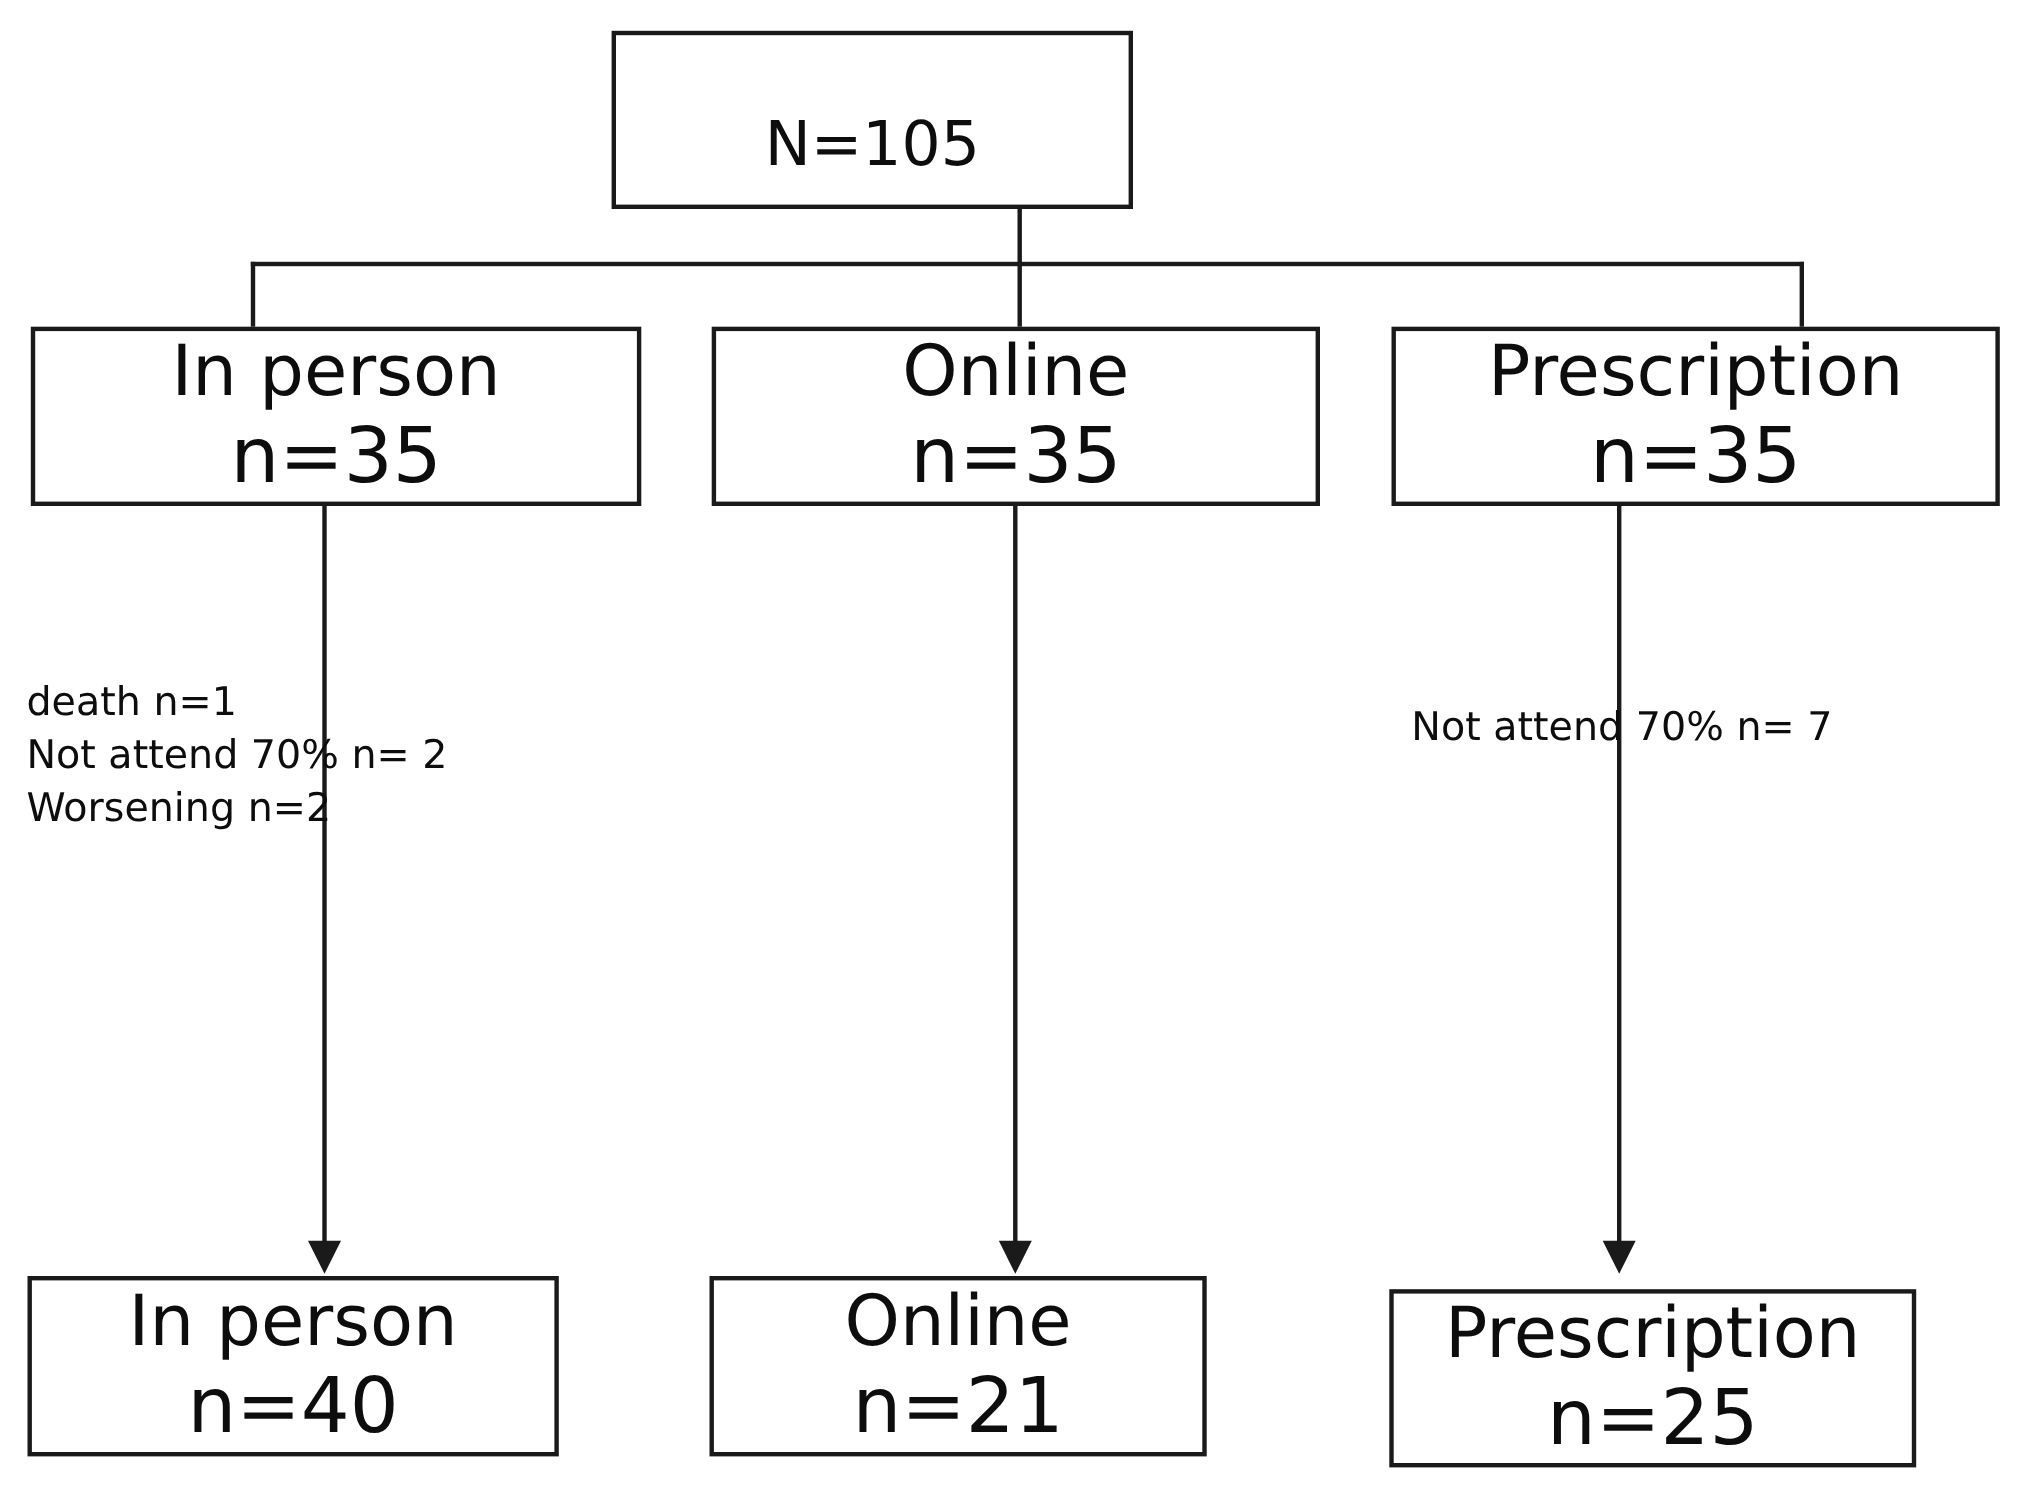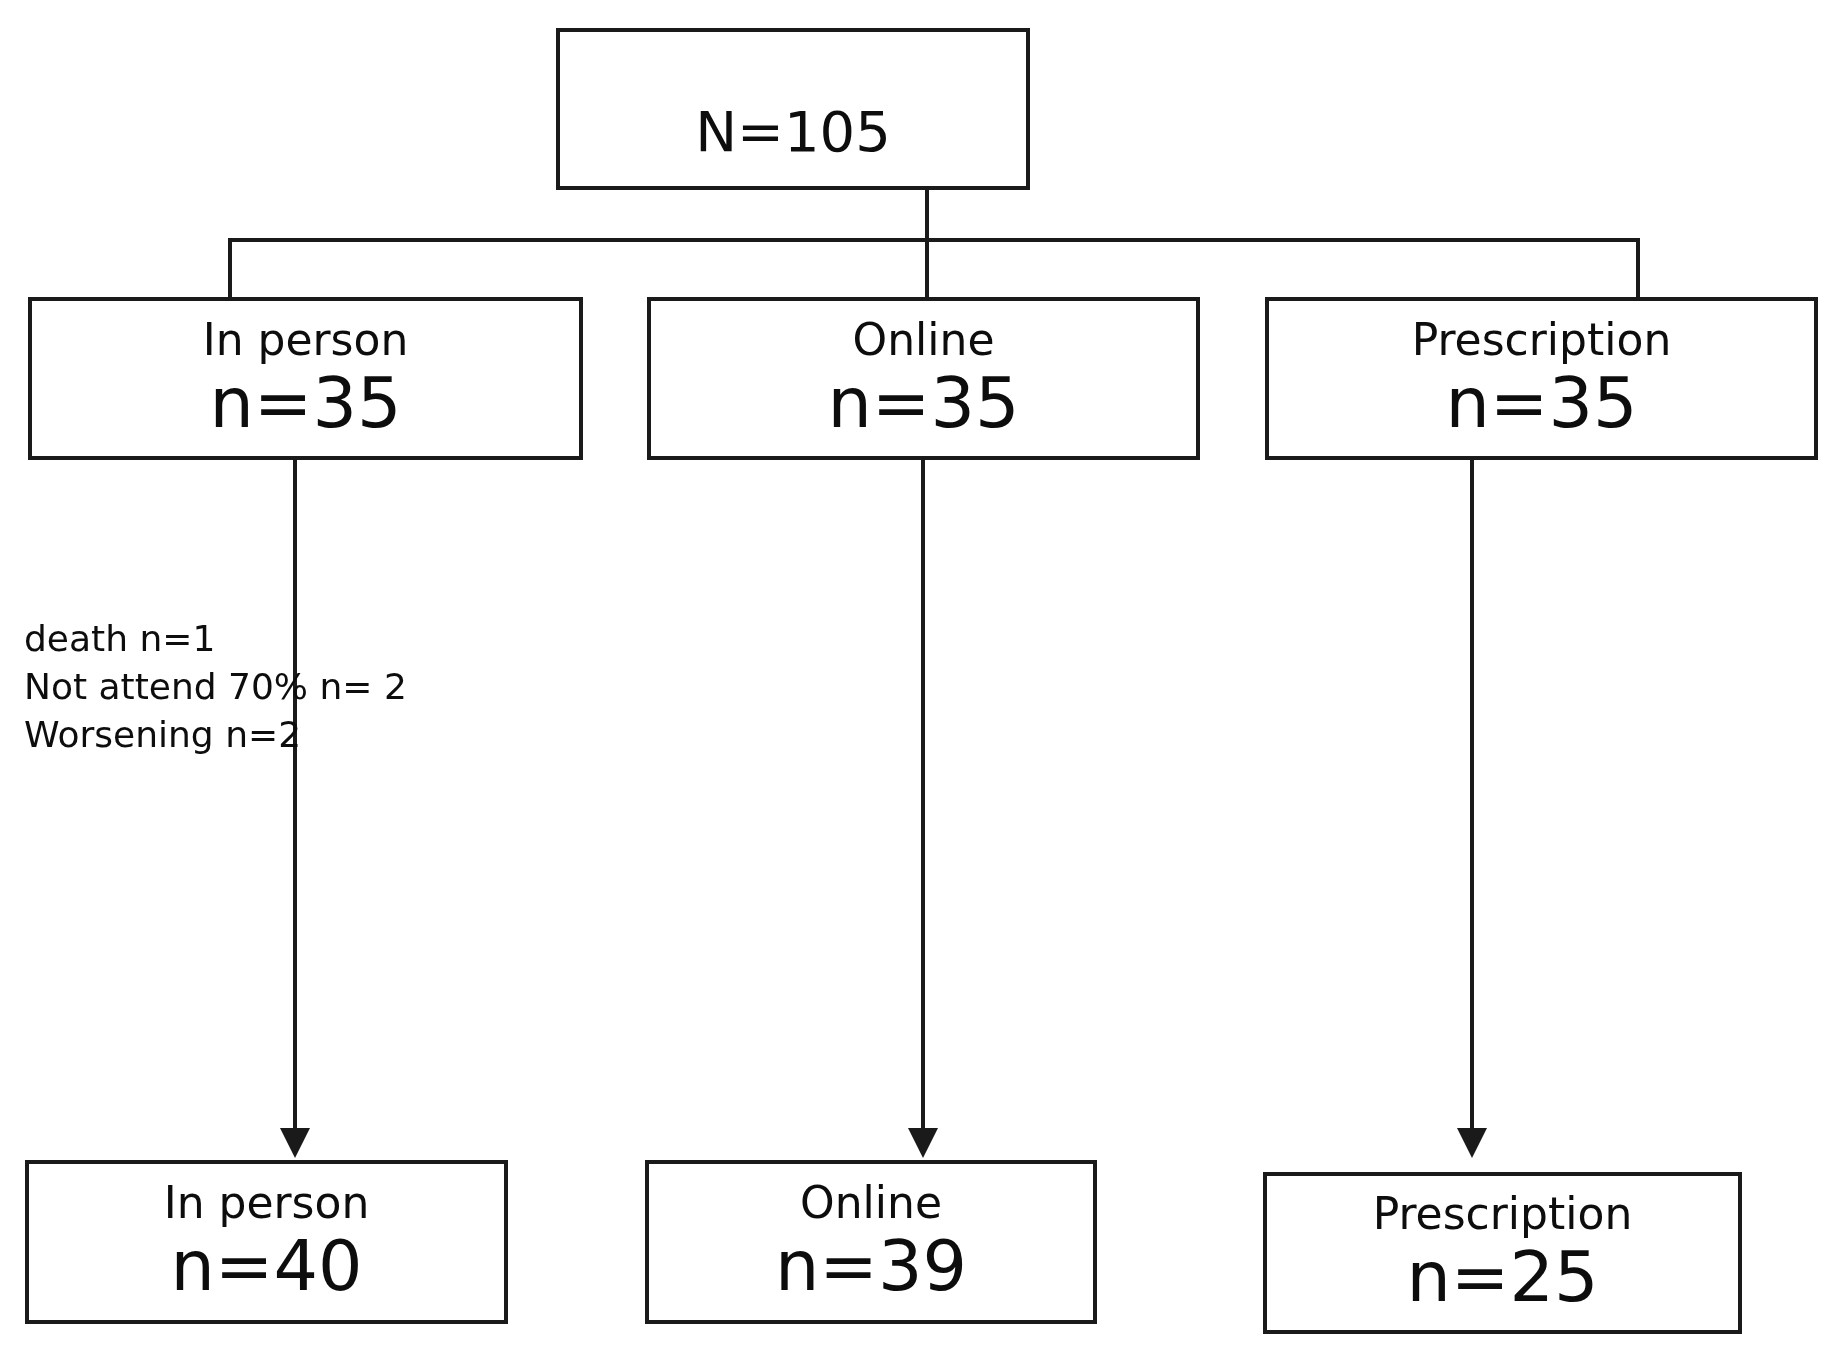--- a/index.html
+++ b/index.html
@@ -25,21 +25,21 @@
     align-items: center;
     justify-content: center;
     color: #0d0d0d;
   }
   .node-line {
     display: block;
     text-align: center;
     line-height: 1.12;
     white-space: nowrap;
   }
-  .box-title { font-size: 44px; }
+  .box-title { font-size: 64px; }
   .box-count { font-size: 70px; }
   .box-root-label { font-size: 56px; margin-top: 46px; }
 
   .annotation {
     position: absolute;
     color: #0d0d0d;
     font-size: 36px;
     line-height: 1.33;
     white-space: nowrap;
   }
@@ -100,29 +100,32 @@
   <div class="connector v-line" style="left:1470px; top:460px; height:690px;"></div>
   <div class="arrow-head" style="left:1457px; top:1128px;"></div>
 
   <div class="annotation" style="left:24px; top:615px;">
     <span class="ann-line">death n=1</span>
     <span class="ann-line">Not attend 70% n= 2</span>
     <span class="ann-line">Worsening n=2</span>
   </div>
 
 
+  <div class="annotation" style="left:1283px; top:638px;">
+    <span class="ann-line">Not attend 70% n= 7</span>
+  </div>
 
   <div class="node-box" style="left:25px; top:1160px; width:483px; height:164px;">
     <span class="node-line box-title">In person</span>
     <span class="node-line box-count">n=40</span>
   </div>
 
   <div class="node-box" style="left:645px; top:1160px; width:452px; height:164px;">
     <span class="node-line box-title">Online</span>
-    <span class="node-line box-count">n=39</span>
+    <span class="node-line box-count">n=21</span>
   </div>
 
   <div class="node-box" style="left:1263px; top:1172px; width:479px; height:162px;">
     <span class="node-line box-title">Prescription</span>
     <span class="node-line box-count">n=25</span>
   </div>
 
 </div>
 
 </body></html>

